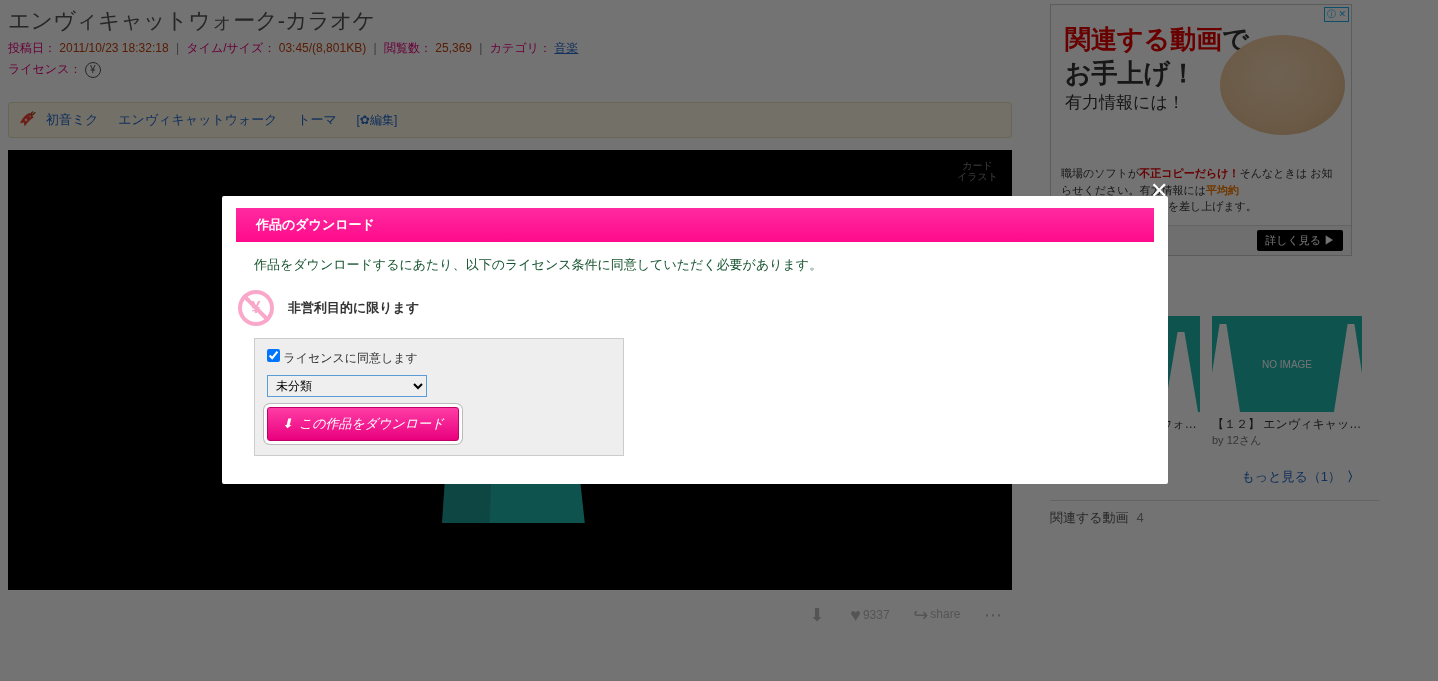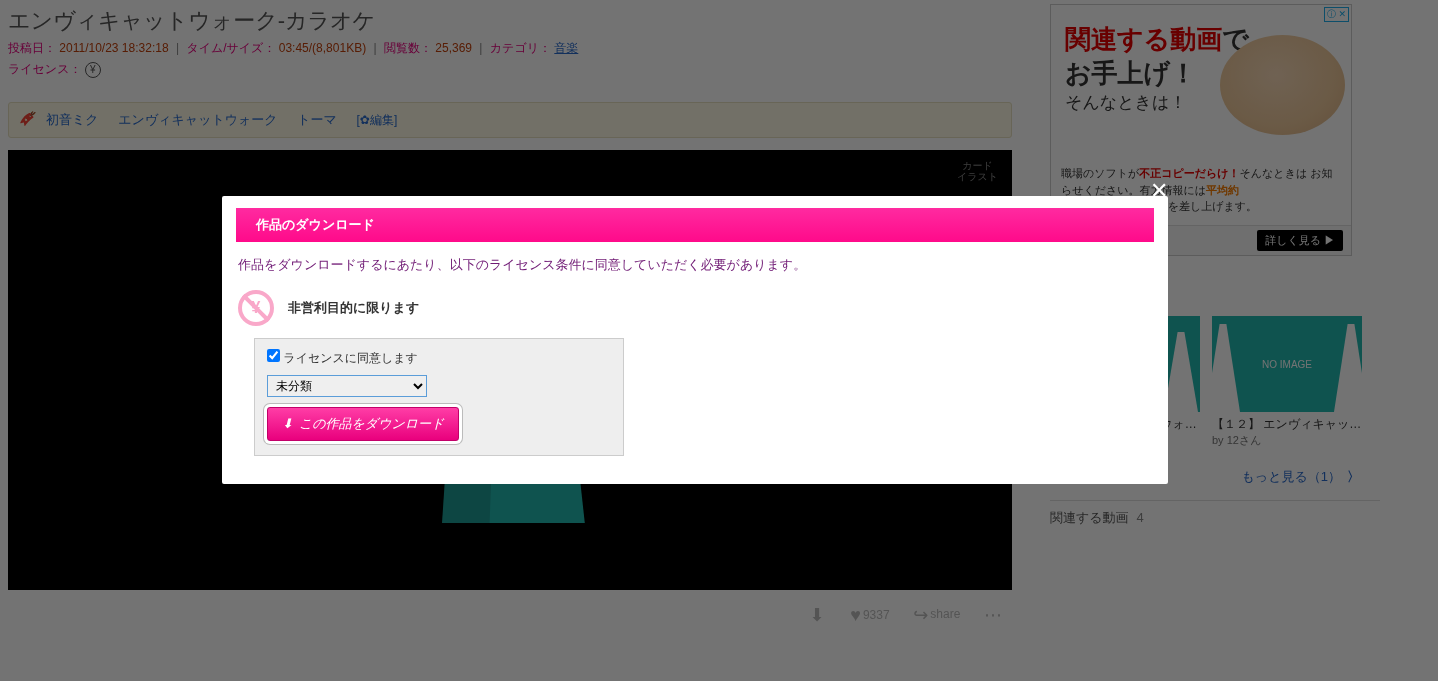--- a/index.html
+++ b/index.html
@@ -253,22 +253,23 @@
   .modal-header {
     background:#ff1493;
     background:linear-gradient(#ff2aa0,#ff0a8a);
     color:#fff;
     font-size:13px;
     font-weight:bold;
     padding:8px 20px;
     margin-bottom:14px;
   }
   .modal-text {
-    font-size:13px; color:#701a75;
+    font-size:13px; color:#14532d;
     padding:0 2px 14px 2px;
+    margin-left:16px;
   }
   .license-row {
     display:flex; align-items:center; gap:14px;
     padding:2px 2px 12px 2px;
   }
   .nc-badge {
     width:36px; height:36px; border-radius:50%;
     border:4px solid #f9a8c9;
     position:relative;
     display:flex; align-items:center; justify-content:center;
@@ -360,21 +361,21 @@
   </div>
 </div>
 
 <div class="sidebar">
   <div class="ad-box">
     <div class="ad-choices">ⓘ ✕</div>
     <div class="ad-head">
       <span class="red">関連する動画</span><span>で</span><br>
       <span>お手上げ！</span>
     </div>
-    <div class="ad-sub">そんなときは！</div>
+    <div class="ad-sub">有力情報には！</div>
     <div class="ad-cat"></div>
     <div class="ad-small">
       <span>職場のソフトが</span><span class="red">不正コピーだらけ！</span><span>そんなときは</span>
       <span>お知らせください。有力情報には</span><span class="orange">平均約</span><br>
       <span class="orange">最高100万円の報奨金</span><span>を差し上げます。</span>
     </div>
     <div class="ad-bottom">
       <span class="note">※条件があります。</span>
       <span class="cta">詳しく見る ▶</span>
     </div>

